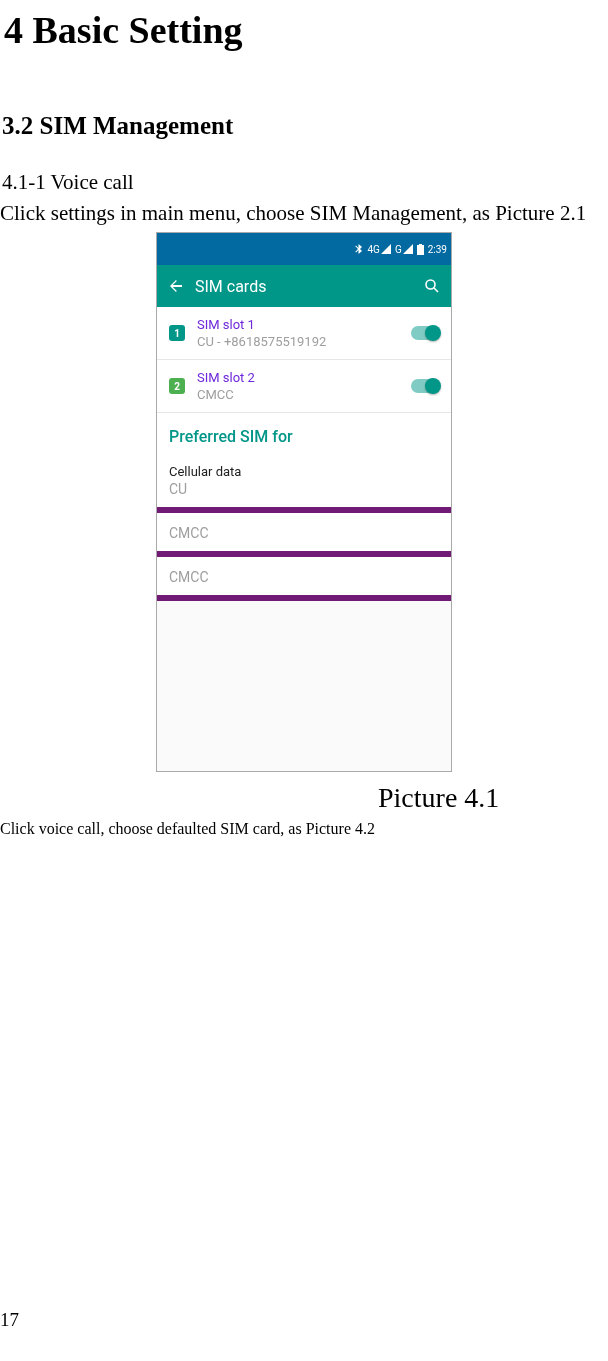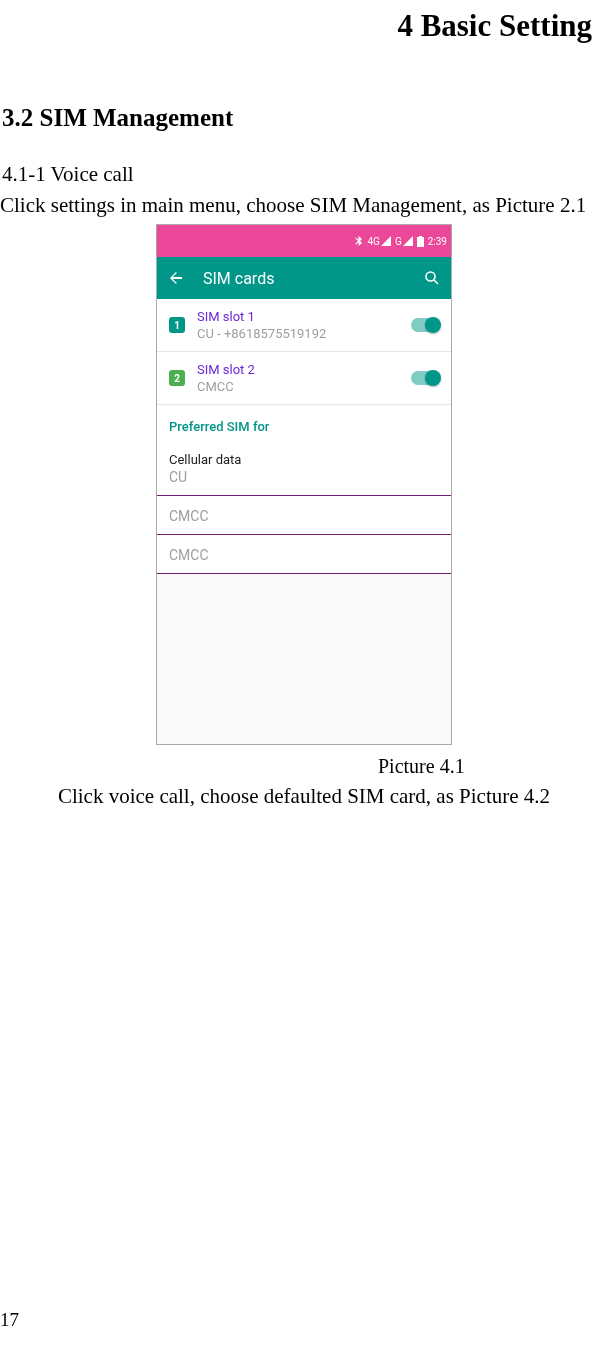--- a/index.html
+++ b/index.html
@@ -5,23 +5,23 @@
     * { box-sizing: border-box; margin: 0; padding: 0; }
     body {
       width: 608px;
       height: 1361px;
       font-family: "Times New Roman", serif;
       background: #fff;
       color: #000;
       position: relative;
     }
     .chapter-title {
-      font-size: 31px;
+      font-size: 38px;
       font-weight: bold;
-      text-align: right;
+      text-align: left;
       padding: 8px 16px 0 4px;
     }
     .section-heading {
       font-size: 25px;
       font-weight: bold;
       margin: 60px 0 0 2px;
     }
     .subsection {
       font-size: 21px;
       margin: 30px 0 0 2px;
@@ -35,38 +35,38 @@
       width: 296px;
       margin: 6px auto 0 auto;
       display: block;
       border: 1px solid #aaa;
       background: #fafafa;
       font-family: Roboto, Arial, sans-serif;
       color: #212121;
     }
     .statusbar {
       height: 18px;
-      background: #ec4899;
+      background: #0369a1;
       color: #fff;
       font-size: 10px;
       display: flex;
       align-items: center;
       justify-content: flex-end;
       gap: 4px;
       padding: 16px 4px;
     }
     .statusbar .sb-item { display: inline-flex; align-items: center; gap: 1px; }
     .appbar {
       height: 42px;
       background: #009688;
       color: #fff;
       display: flex;
       align-items: center;
       padding: 0 10px;
-      gap: 18px;
+      gap: 10px;
     }
     .appbar .title { font-size: 16px; flex: 1; }
     .appbar .icon-btn { width: 18px; height: 18px; display: flex; align-items: center; justify-content: center; }
     .sim-list { background: #fff; }
     .sim-row {
       display: flex;
       align-items: center;
       padding: 10px 12px;
       border-bottom: 1px solid #e6e6e6;
       gap: 12px;
@@ -85,39 +85,38 @@
       width: 28px; height: 14px; border-radius: 7px;
       background: #80cbc4; position: relative;
     }
     .toggle::after {
       content: ""; position: absolute;
       width: 16px; height: 16px; border-radius: 50%;
       background: #009688; top: -1px; right: -2px;
       box-shadow: 0 1px 2px rgba(0,0,0,0.3);
     }
     .pref-header {
-      color: #009688; font-size: 13px; font-weight: 500;
+      color: #009688; font-size: 16px; font-weight: 500;
       padding: 14px 12px 8px 12px;
     }
     .pref-row {
       padding: 10px 12px;
-      border-bottom: 1px solid #701a75;
+      border-bottom: 6px solid #701a75;
     }
     .pref-row .primary { font-size: 13px; color: #212121; }
     .pref-row .secondary { font-size: 14px; color: #9e9e9e; margin-top: 2px; }
     .figure-blank { height: 170px; background: #fafafa; }
     .figure-caption {
-      font-size: 20px;
+      font-size: 28px;
       margin: 10px 16px 0 0;
       padding-left: 378px;
     }
     .follow-text {
-      font-size: 21px;
+      font-size: 16px;
       margin: 6px 0 0 0;
-      text-align: center;
     }
     .page-number {
       position: absolute;
       bottom: 30px;
       width: 100%;
       text-align: left;
       font-size: 19px;
     }
     svg { display: block; }
   </style>

